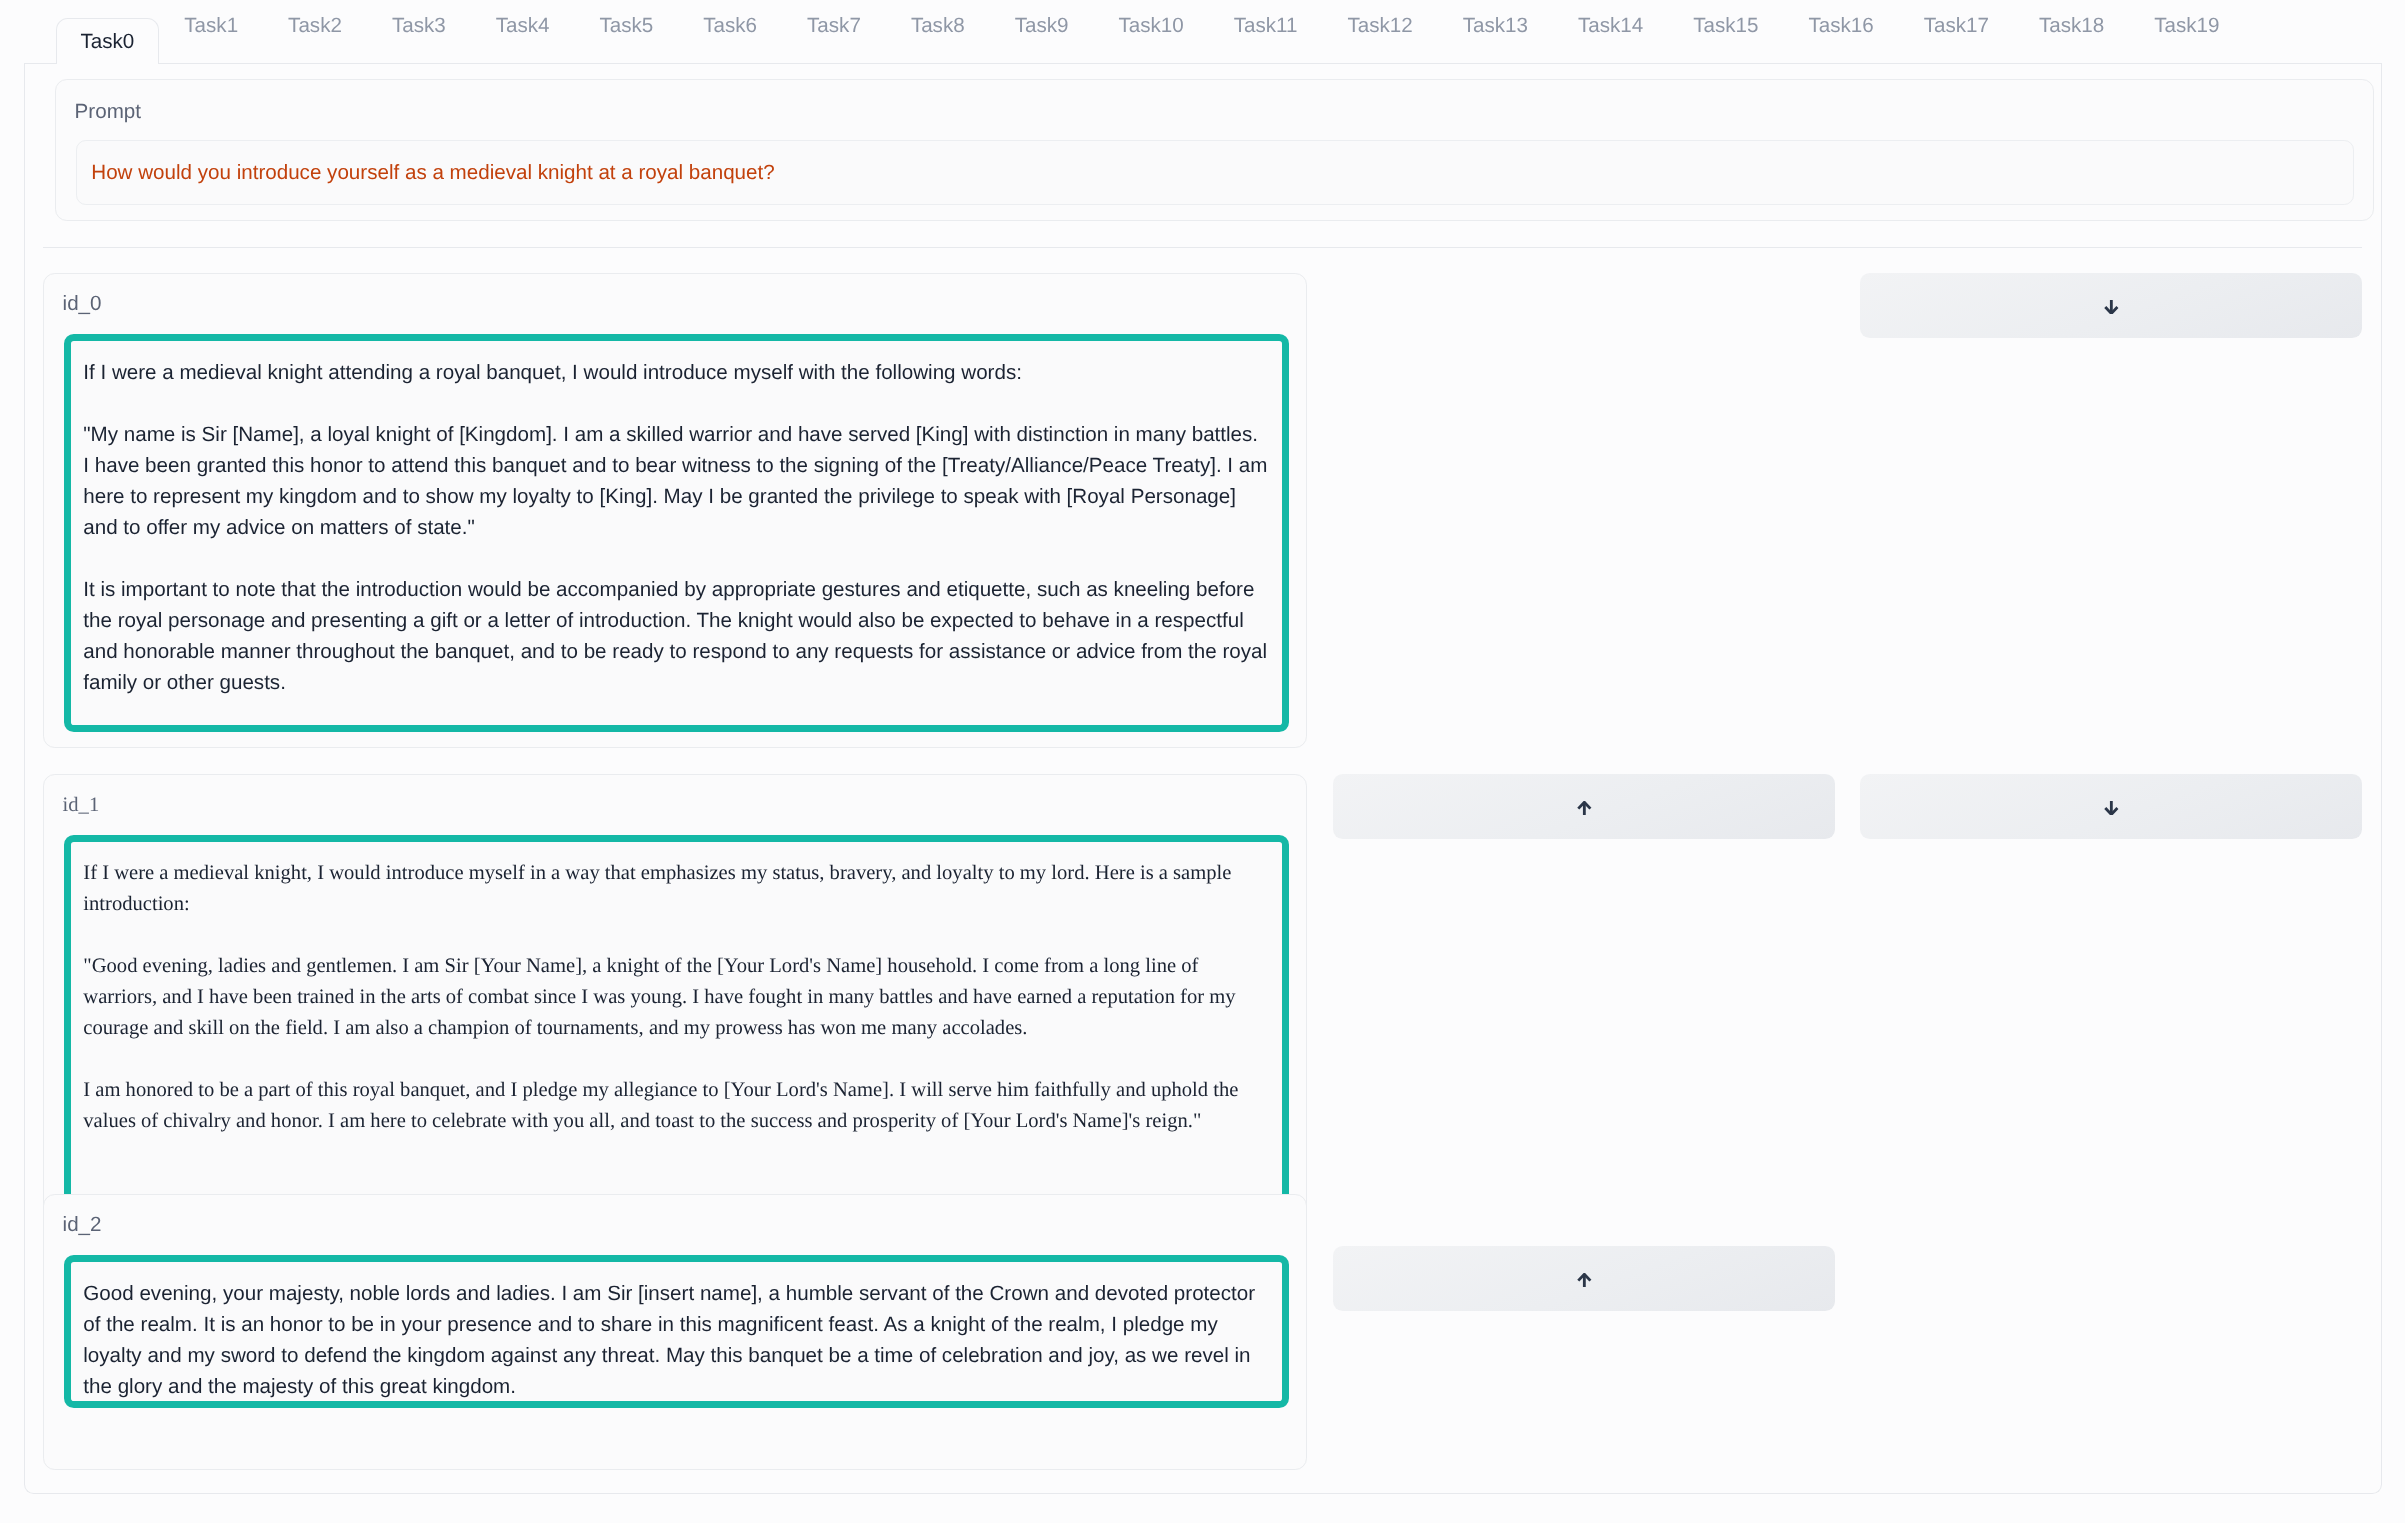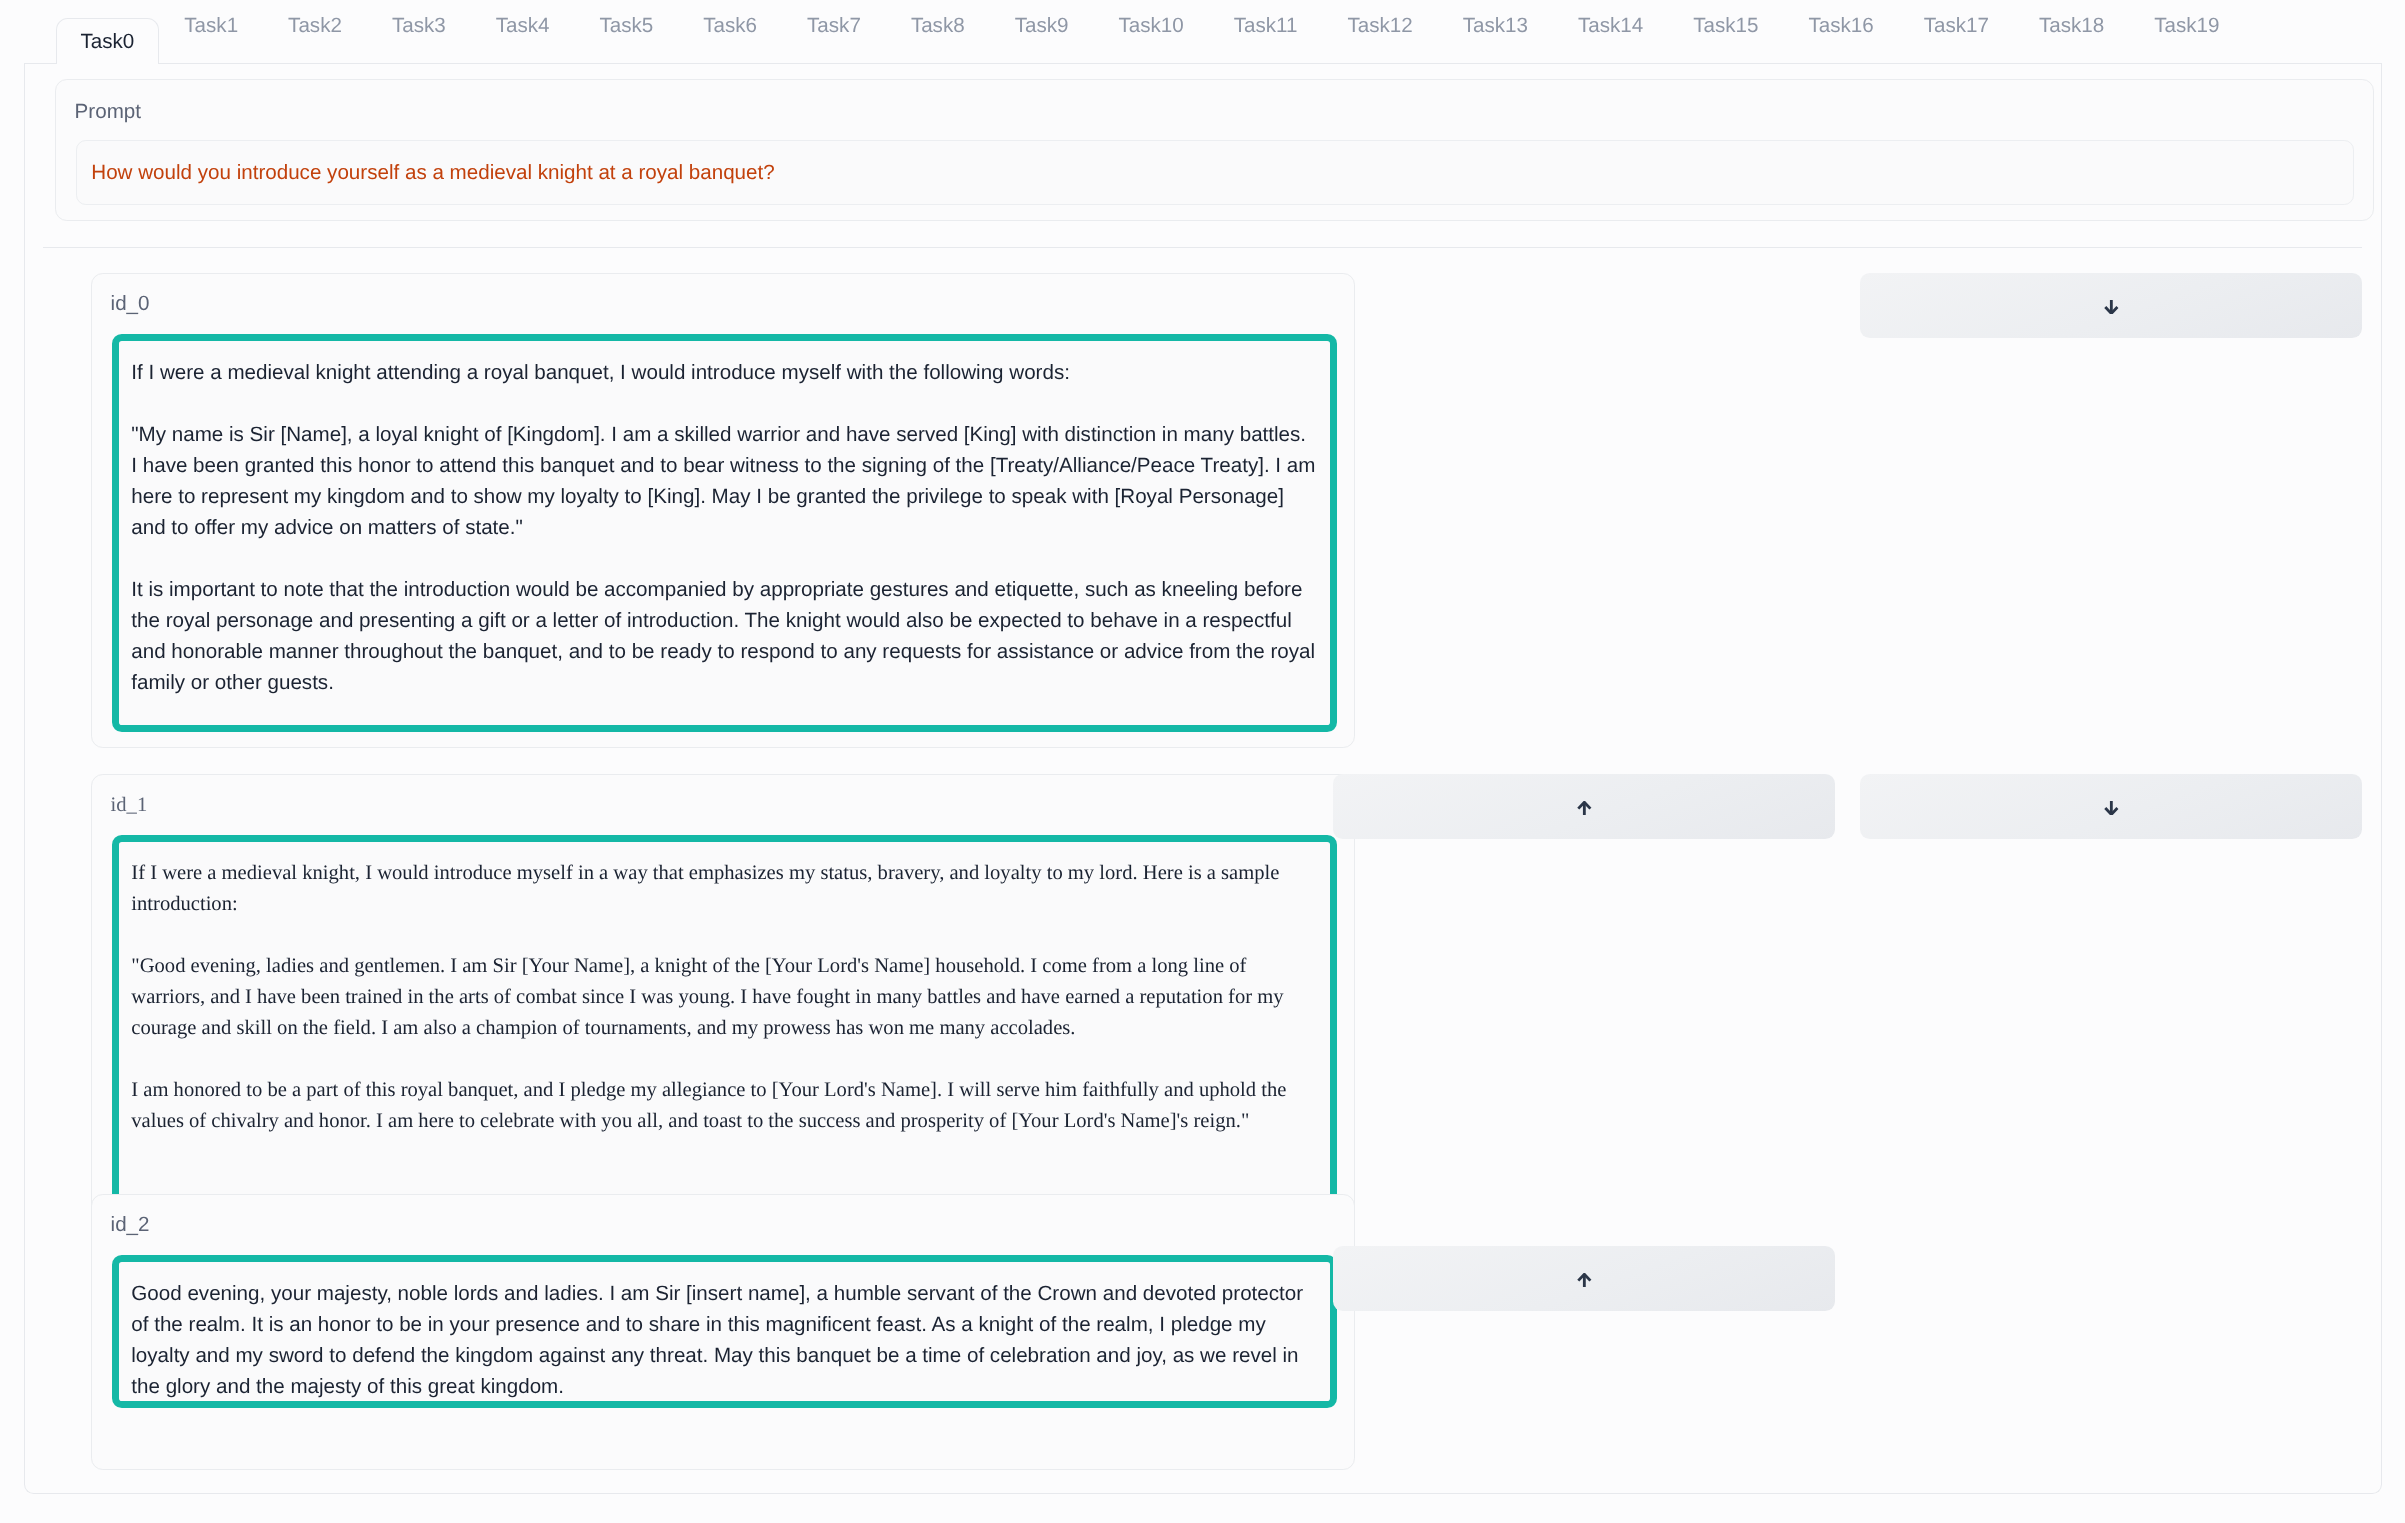--- a/index.html
+++ b/index.html
@@ -29,21 +29,21 @@
   .prompt-label{position:absolute;left:18.6px;top:16.7px;font-size:20.6px;color:#5b6375;
       line-height:30px;}
   .prompt-input{position:absolute;left:19.6px;top:60px;width:2278px;height:65px;
       border:1px solid #eceef1;border-radius:9.8px;background:#fafafb;
       display:flex;align-items:center;padding:0 14.7px;font-size:20.6px;color:#c2410c;}
 
   .divider{position:absolute;left:43px;top:247px;width:2319px;height:1px;background:#e7e9ed;}
 
   
   .resp-card{position:absolute;left:43px;width:1264px;
-      border:1px solid #eaecef;border-radius:11.8px;background:#fbfbfc;margin-left:48px;}
+      border:1px solid #eaecef;border-radius:11.8px;background:#fbfbfc;}
   .resp-id{position:absolute;left:18.6px;top:14.7px;font-size:20.6px;color:#5b6375;line-height:30px;}
   .resp-body{position:absolute;left:19.6px;top:60px;width:1225px;
       border:7px solid #14b8a6;border-radius:9.8px;background:#fafafb;
       padding:15.7px 12.7px 15.7px 12.7px;
       font-size:20.6px;line-height:31px;color:#1b2332;white-space:pre-wrap;
       word-wrap:break-word;overflow:hidden;}
 
   
   .btn{position:absolute;height:65px;border:none;border-radius:9.8px;background:linear-gradient(160deg,#f2f3f5 0%,#eceef1 55%,#e7e9ed 100%);
        display:flex;align-items:center;justify-content:center;cursor:pointer;padding:0;}

